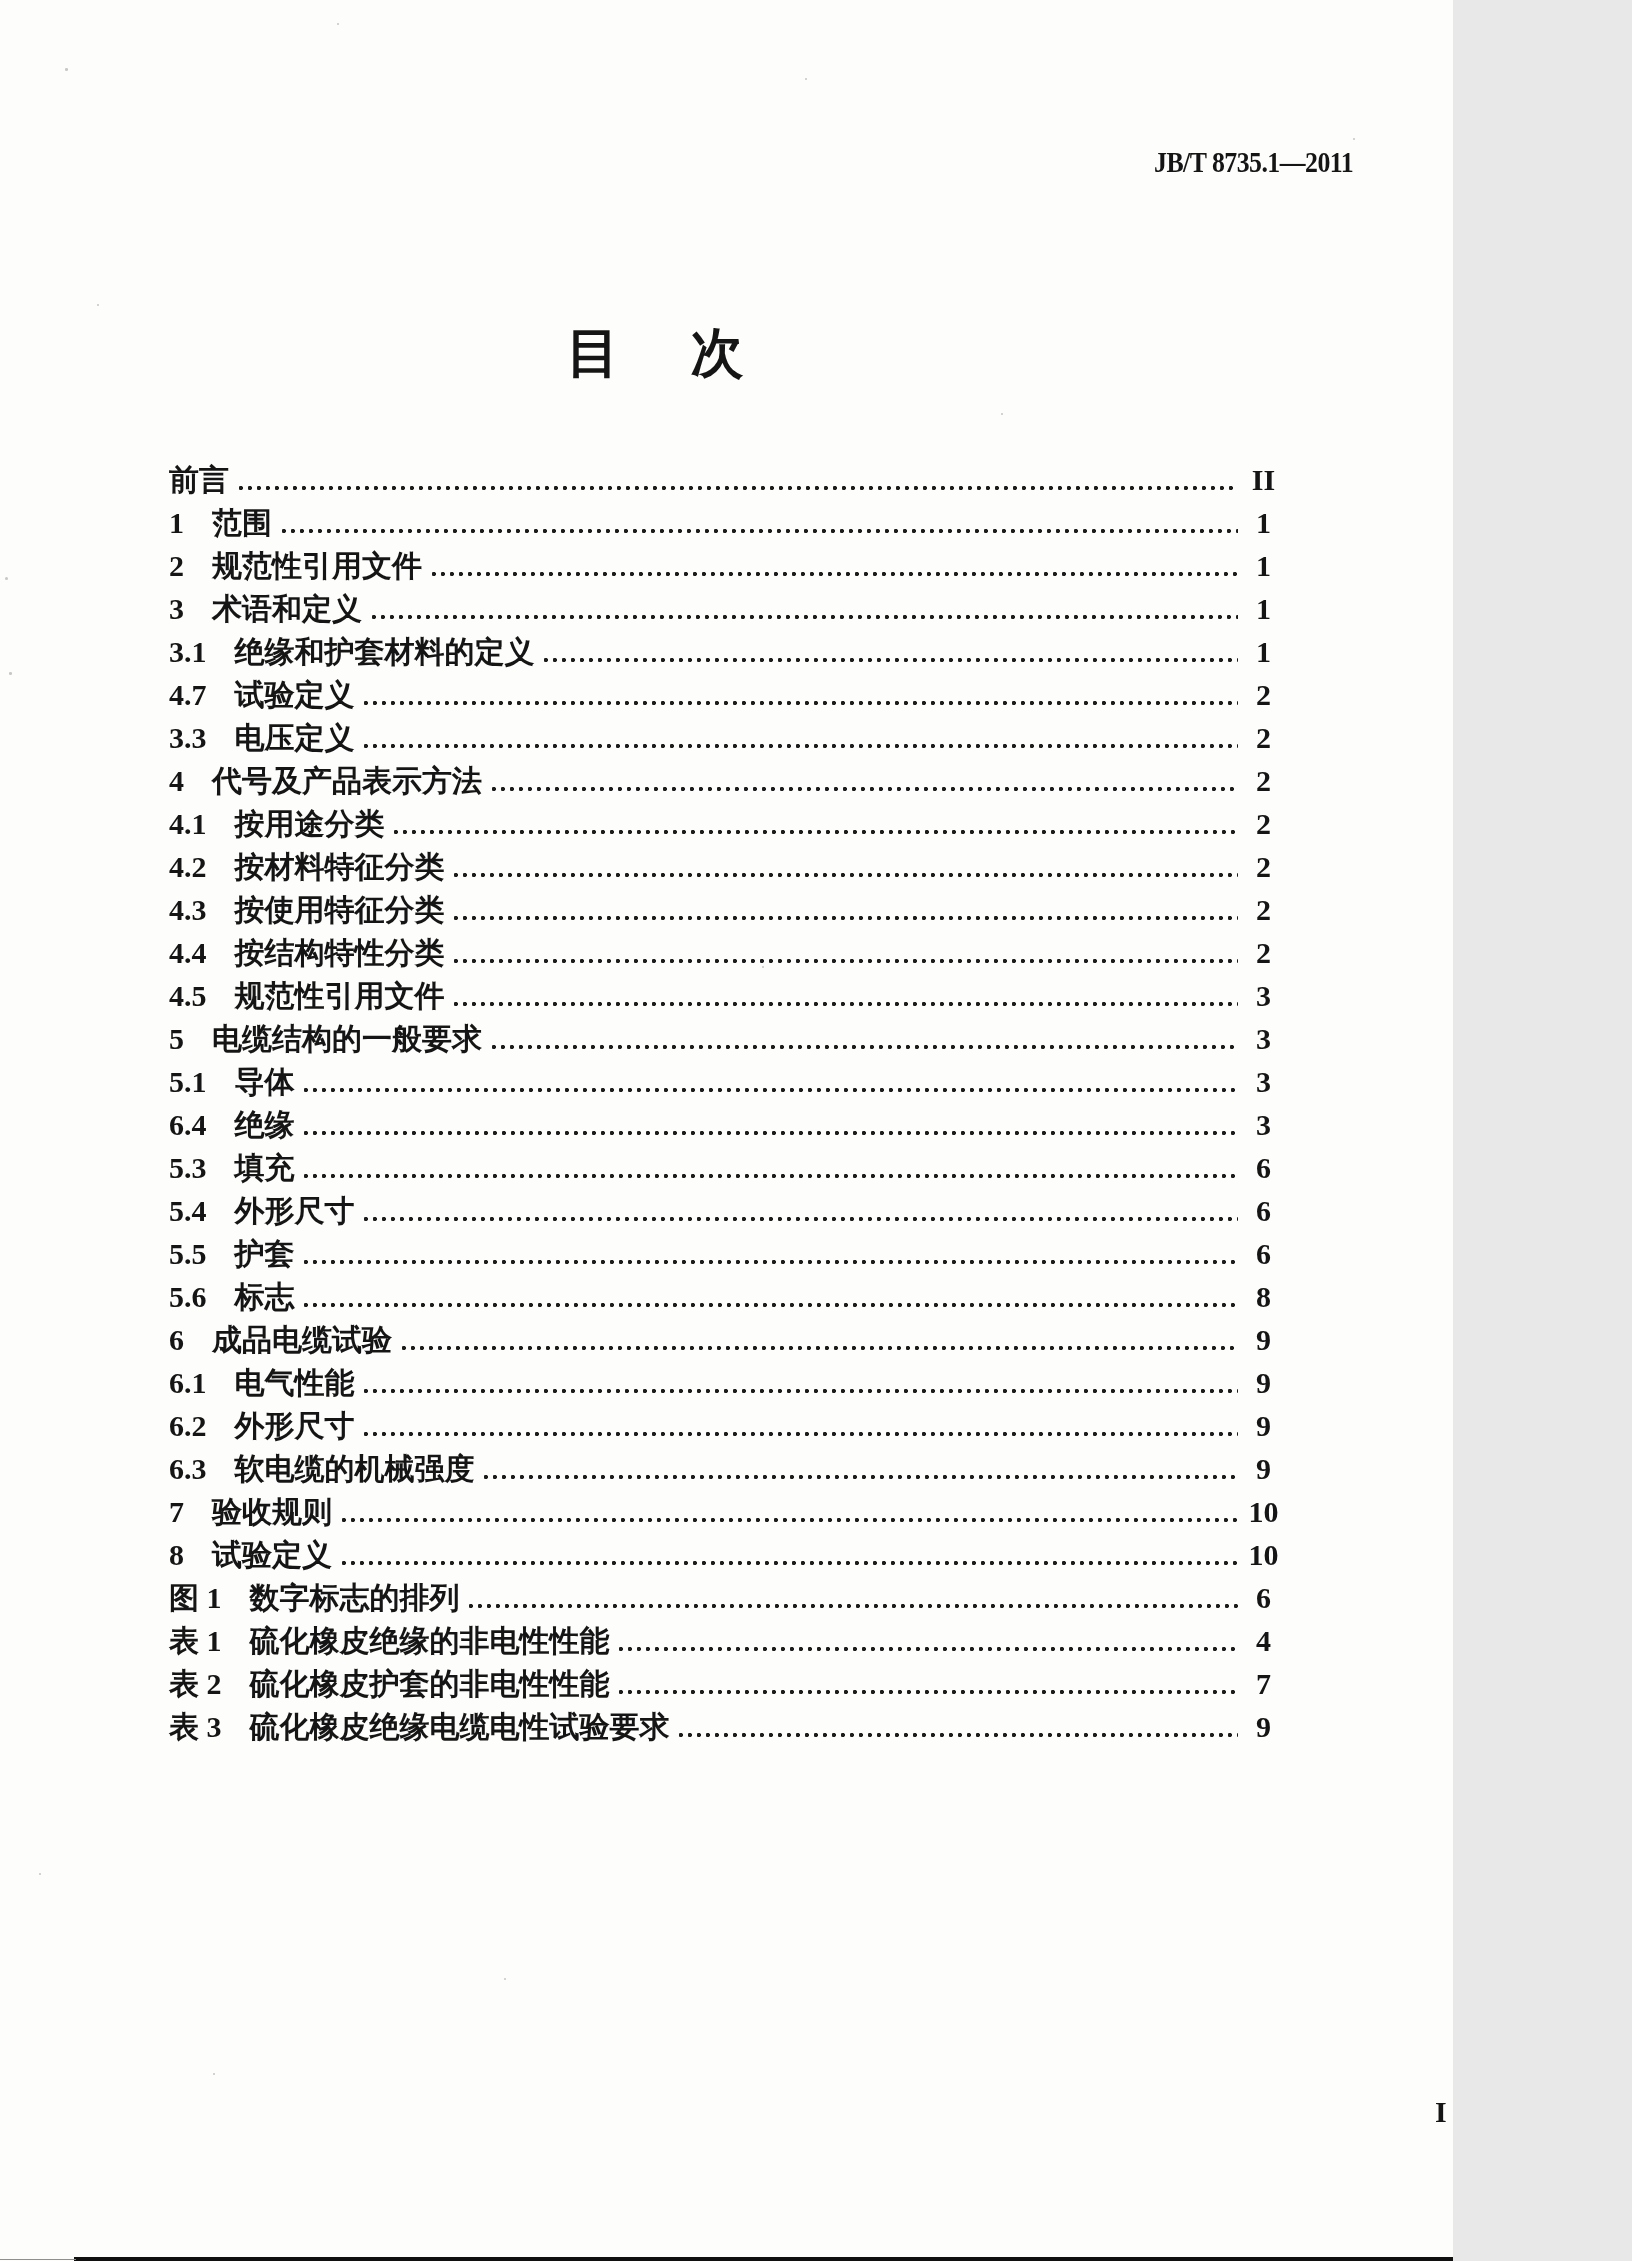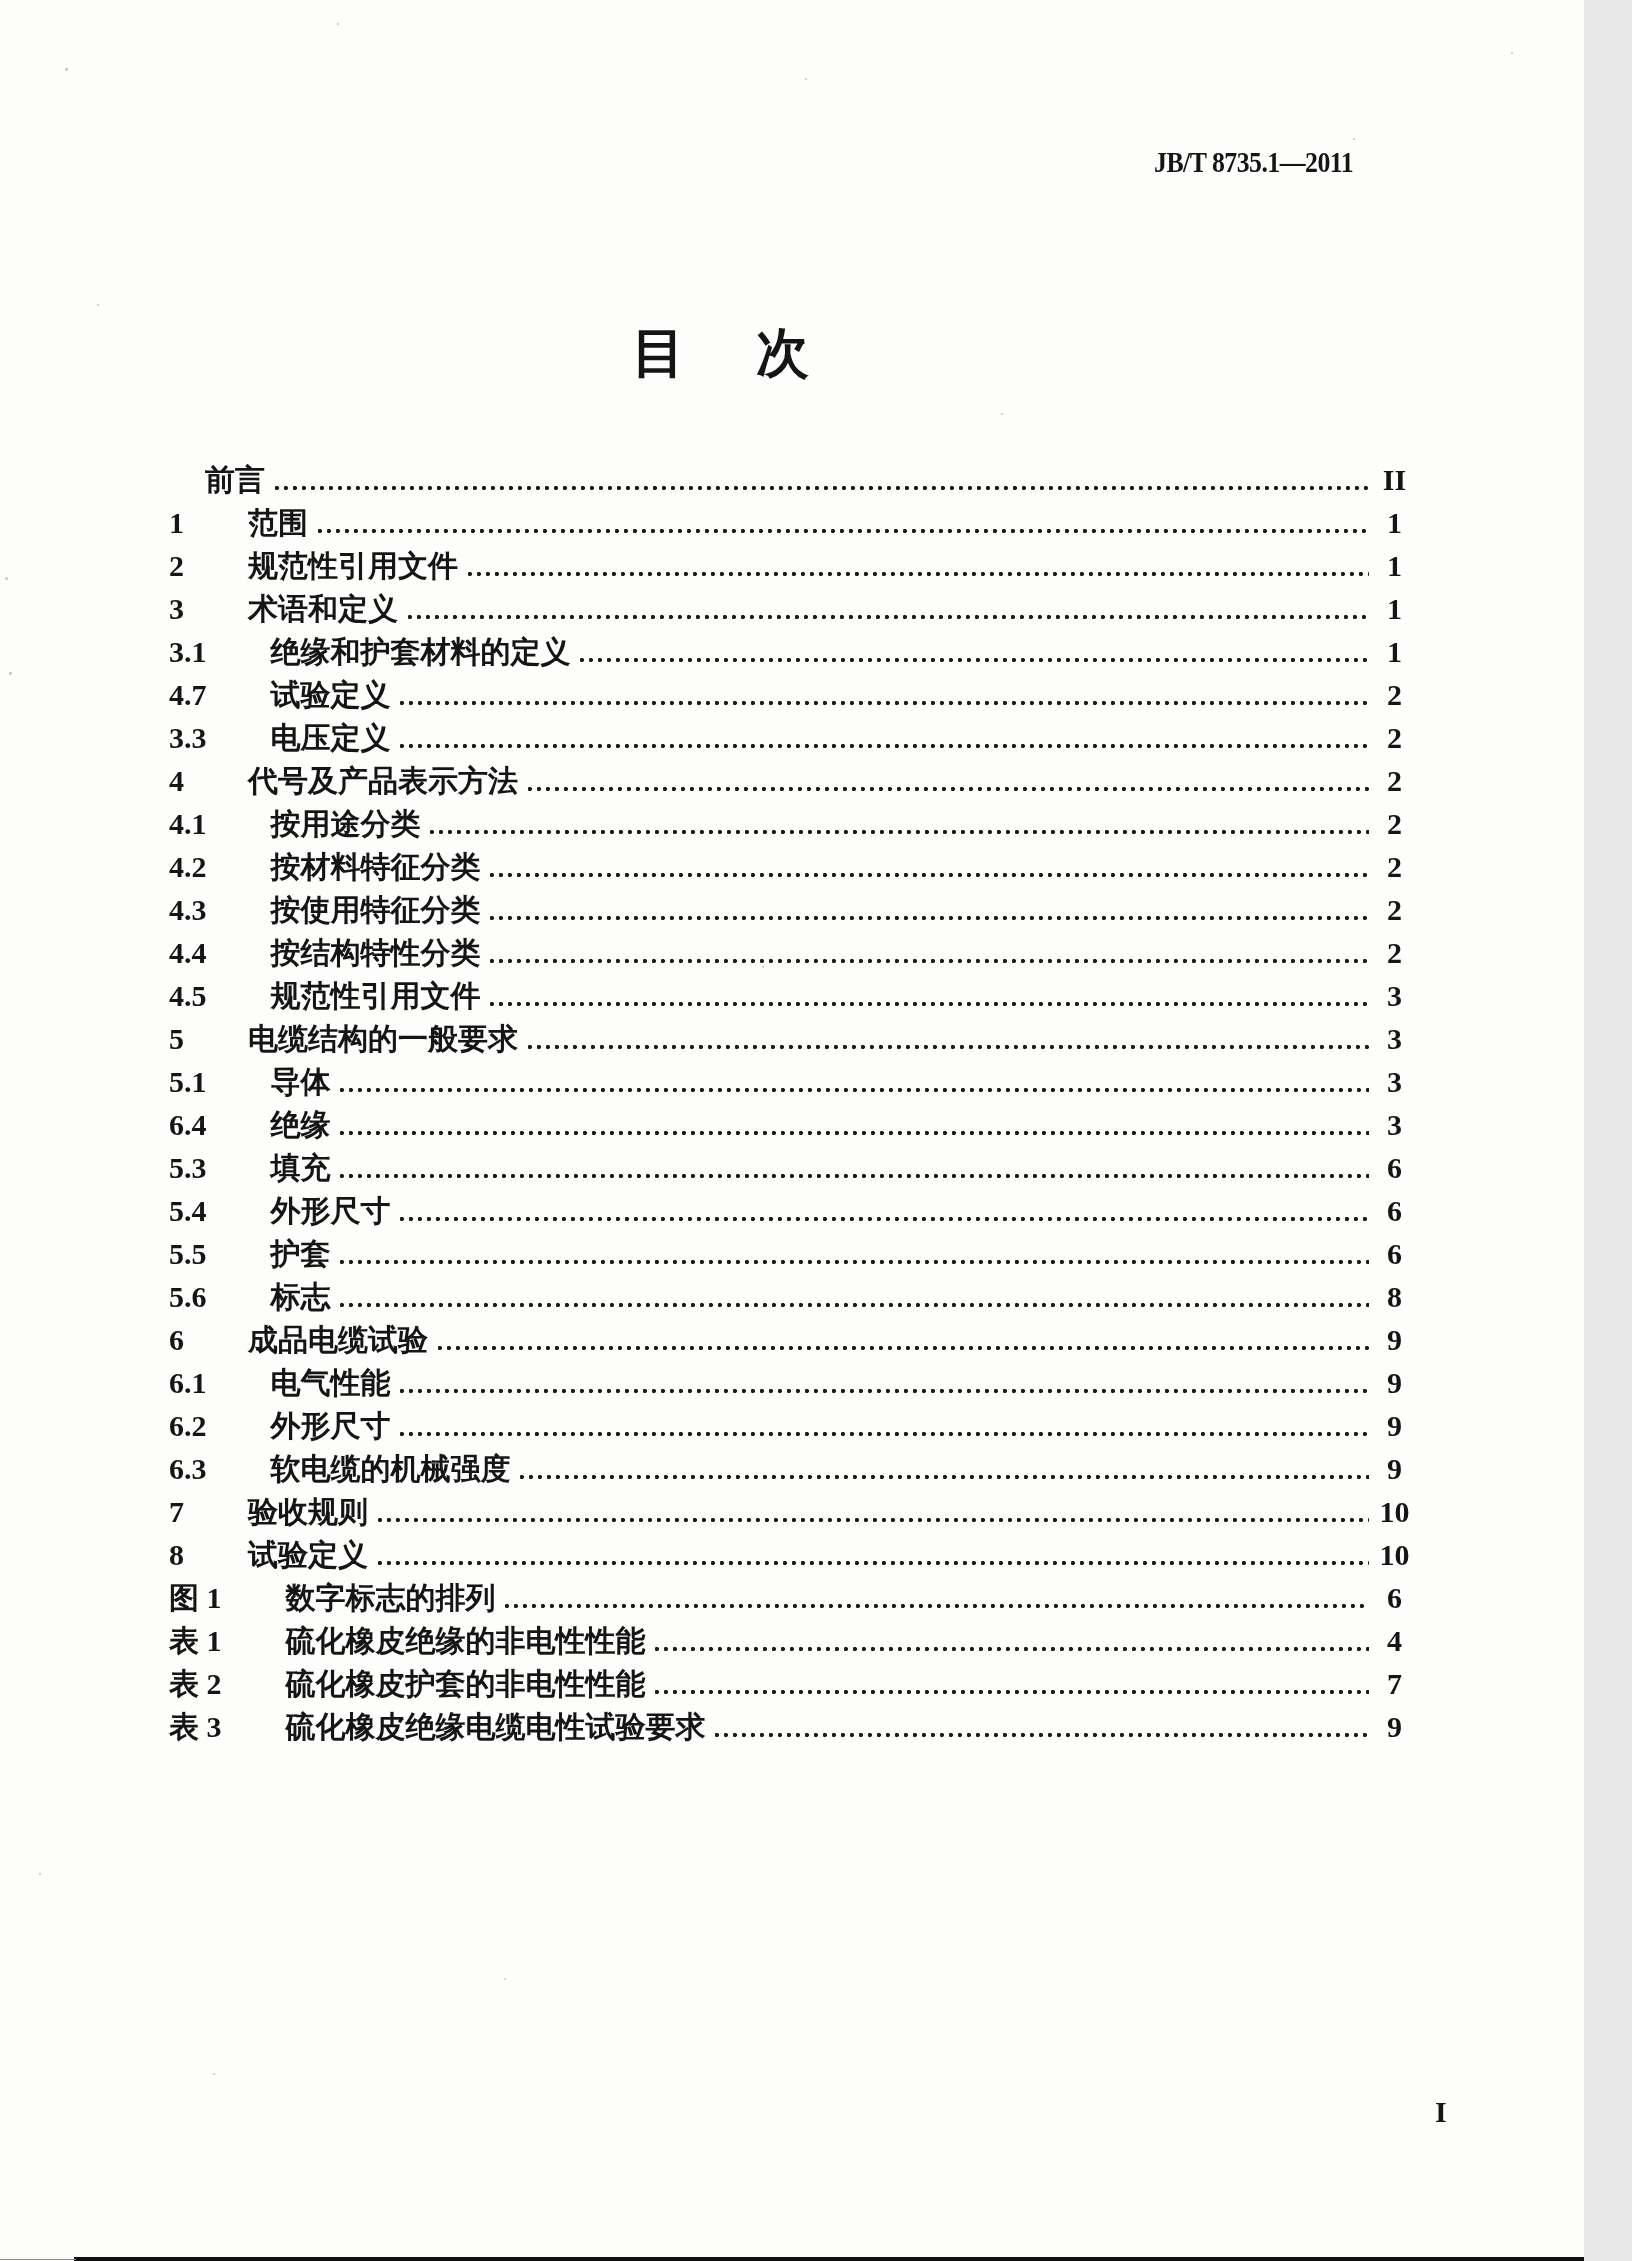--- a/index.html
+++ b/index.html
@@ -1,18 +1,18 @@
 <!DOCTYPE html>
 <html style="font-size:10.3px"><head>
 <meta charset="utf-8">
 <style>
   html,body{margin:0;padding:0;background:#e8e8e8;}
   .page{
     position:relative;
-    width:1584px;height:2261px;
+    width:1453px;height:2261px;
     background:#fdfdfc;
     overflow:hidden;
     font-family:"Liberation Serif","DejaVu Serif",serif;
     color:#151515;
   }
   
   .doc-code{
     position:absolute;
     top:145px;left:1154px;
     font-size:30px;font-weight:700;
@@ -40,21 +40,21 @@
   .row{
     display:flex;
     align-items:flex-end;
     height:43px;
     font-size:30px;
     font-weight:600;
     line-height:1.06;
     white-space:nowrap;
   }
   .no{margin-right:28px;}
-  .t{white-space:nowrap;margin-left:36px;}
+  .t{white-space:nowrap;}
   .leader{
     flex:1 1 auto;
     height:7.8px;
     margin:0 5.2px 4.5px 7.8px;
     background-image:radial-gradient(circle at 3.9px 3.9px,#1c1c1c 1.9px,rgba(0,0,0,0) 2.3px);
     background-size:9px 7.8px;
     background-repeat:repeat-x;
     background-position:0 50%;
   }
   .pg{

